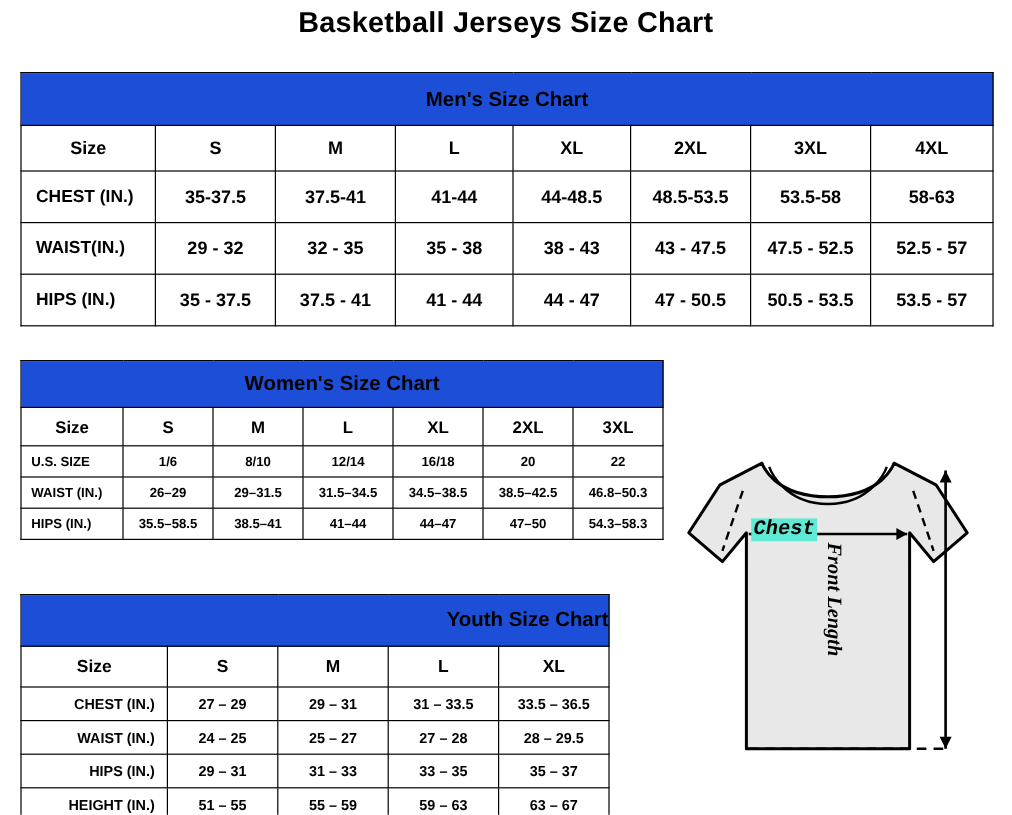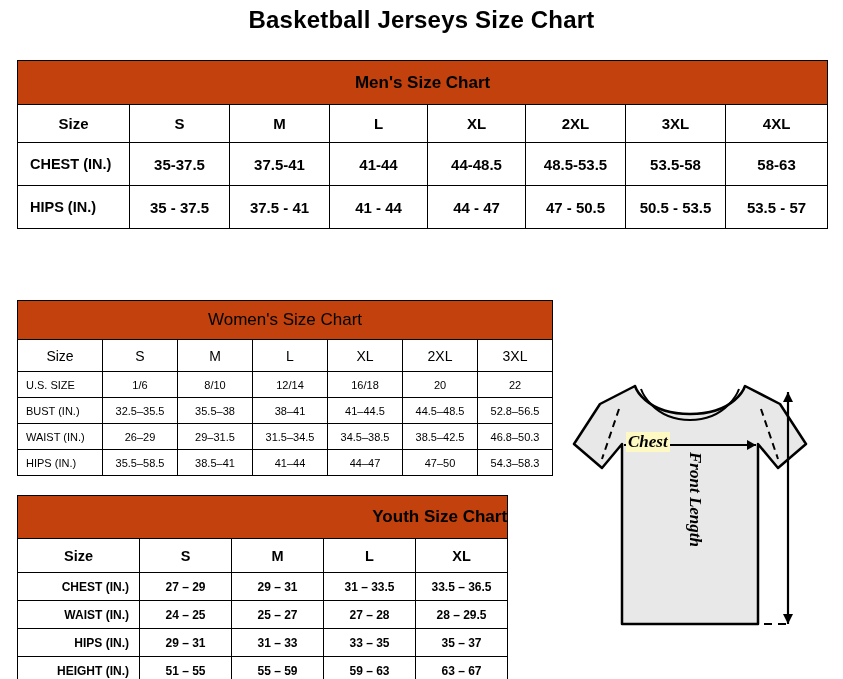--- a/index.html
+++ b/index.html
@@ -29,21 +29,21 @@
     border-collapse: collapse;
     table-layout: fixed;
   }
   table td, table th {
     border: 1px solid #000000;
     text-align: center;
     vertical-align: middle;
     padding: 0;
   }
   .tbl-title td {
-    background: #c2410c;
+    background: #1d4ed8;
     font-weight: bold;
   }
   .hdr td {
     font-weight: bold;
   }
 
   
   #men-chart {
     position: absolute;
     left: 17px;
@@ -82,21 +82,21 @@
     height: 38px;
     font-size: 17px;
   }
   #women-chart .hdr td {
     height: 31px;
     font-size: 14px;
   }
   #women-chart tbody td {
     height: 25px;
     font-size: 11px;
-    font-weight: normal;
+    font-weight: bold;
   }
   #women-chart td.rowlabel {
     text-align: left;
     padding-left: 8px;
     font-size: 11px;
   }
 
   
   #youth-chart {
     position: absolute;
@@ -186,20 +186,30 @@
       <td class="rowlabel">CHEST (IN.)</td>
       <td>35-37.5</td>
       <td>37.5-41</td>
       <td>41-44</td>
       <td>44-48.5</td>
       <td>48.5-53.5</td>
       <td>53.5-58</td>
       <td>58-63</td>
     </tr>
     <tr>
+      <td class="rowlabel">WAIST(IN.)</td>
+      <td>29 - 32</td>
+      <td>32 - 35</td>
+      <td>35 - 38</td>
+      <td>38 - 43</td>
+      <td>43 - 47.5</td>
+      <td>47.5 - 52.5</td>
+      <td>52.5 - 57</td>
+    </tr>
+    <tr>
       <td class="rowlabel">HIPS (IN.)</td>
       <td>35 - 37.5</td>
       <td>37.5 - 41</td>
       <td>41 - 44</td>
       <td>44 - 47</td>
       <td>47 - 50.5</td>
       <td>50.5 - 53.5</td>
       <td>53.5 - 57</td>
     </tr>
   </tbody>
@@ -229,29 +239,20 @@
       <td>3XL</td>
     </tr>
     <tr>
       <td class="rowlabel">U.S. SIZE</td>
       <td>1/6</td>
       <td>8/10</td>
       <td>12/14</td>
       <td>16/18</td>
       <td>20</td>
       <td>22</td>
-    </tr>
-    <tr>
-      <td class="rowlabel">BUST  (IN.)</td>
-      <td>32.5–35.5</td>
-      <td>35.5–38</td>
-      <td>38–41</td>
-      <td>41–44.5</td>
-      <td>44.5–48.5</td>
-      <td>52.8–56.5</td>
     </tr>
     <tr>
       <td class="rowlabel">WAIST  (IN.)</td>
       <td>26–29</td>
       <td>29–31.5</td>
       <td>31.5–34.5</td>
       <td>34.5–38.5</td>
       <td>38.5–42.5</td>
       <td>46.8–50.3</td>
     </tr>
@@ -334,15 +335,15 @@
     <path d="M216 93 L207 88 L207 98 Z" fill="#000000"></path>
 
     <path d="M248 40 L248 272" fill="none" stroke="#000000" stroke-width="2.2"></path>
     <path d="M248 40 L243 50 L253 50 Z" fill="#000000"></path>
     <path d="M248 272 L243 262 L253 262 Z" fill="#000000"></path>
 
     <path d="M84 272 L248 272" fill="none" stroke="#000000" stroke-width="2" stroke-dasharray="8,6"></path>
 
     <rect x="96" y="80" width="112" height="26" fill="#ffffff" opacity="0"></rect>
   </svg>
-  <div class="diagram-label" id="chest-label" style="background: #fef9c3; padding: 0px 2px;">Chest</div>
+  <div class="diagram-label" id="chest-label" style="background: #5eead4; padding: 0px 2px; font-family: Liberation Mono, monospace;">Chest</div>
   <div class="diagram-label" id="front-length-label">Front Length</div>
 </div>
 
 </body></html>

